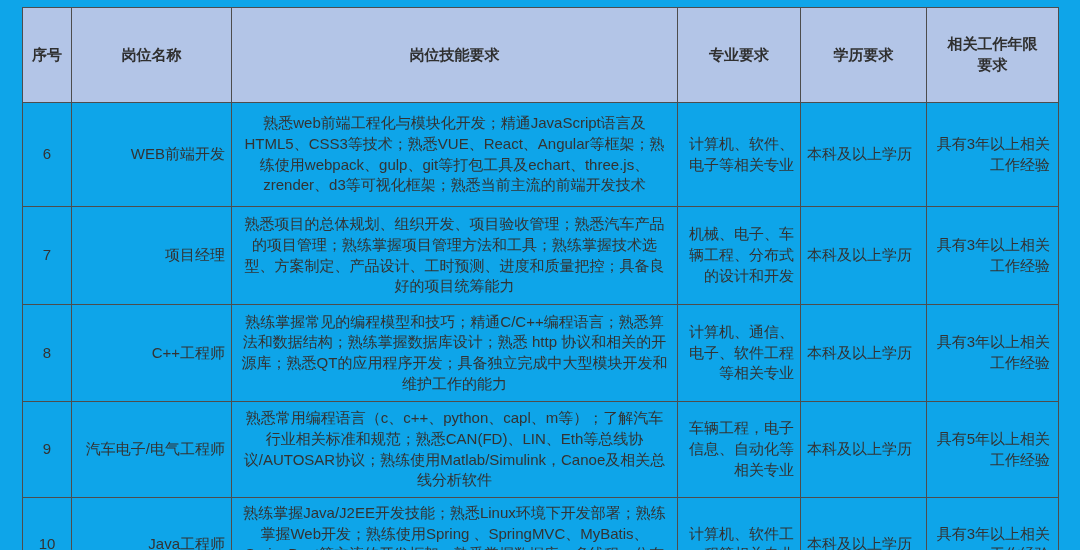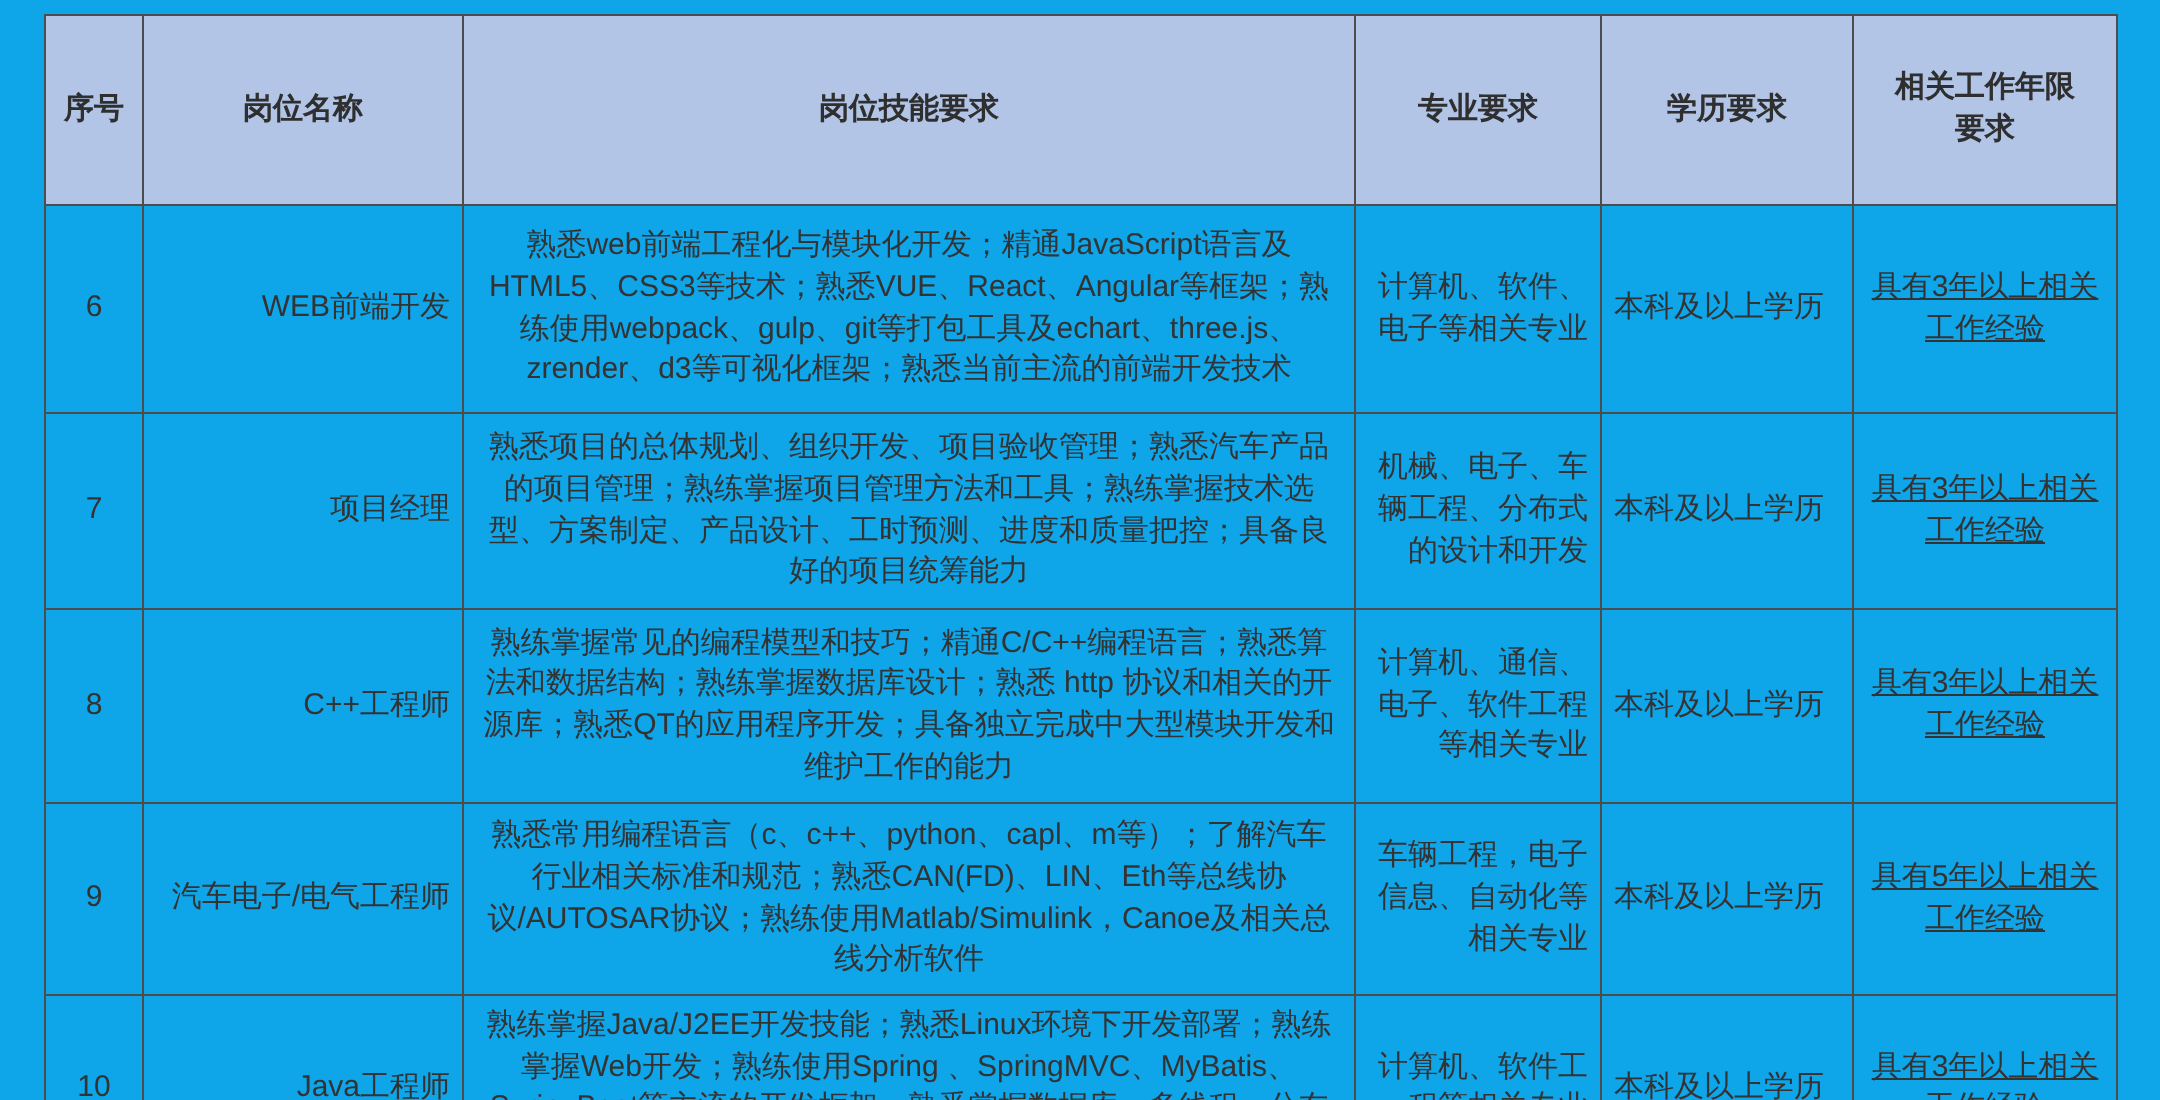--- a/index.html
+++ b/index.html
@@ -40,21 +40,21 @@
     height: 86px;
     padding: 4px 6px;
     color: #2f2f2f;
   }
   th.wrap2 { white-space: pre-line; font-family: Liberation Serif, serif; }
   td.c-index   { text-align: center; }
   td.c-title   { text-align: right; padding: 4px 6px; }
   td.c-skills  { text-align: center; padding: 5px 7px; }
   td.c-major   { text-align: right; padding: 5px 6px; }
   td.c-edu     { text-align: left; padding: 5px 6px; }
-  td.c-exp     { text-align: center; padding: 5px 8px; text-decoration: underline; }
+  td.c-exp     { text-align: right; padding: 5px 8px; }
   tr.r0 td { height: 93px; }
   tr.r1 td { height: 87px; }
   tr.r2 td { height: 86px; }
   tr.r3 td { height: 85px; }
   tr.r4 td { height: 79px; }
 </style>
 </head>
 <body>
 
 <div class="stage">

